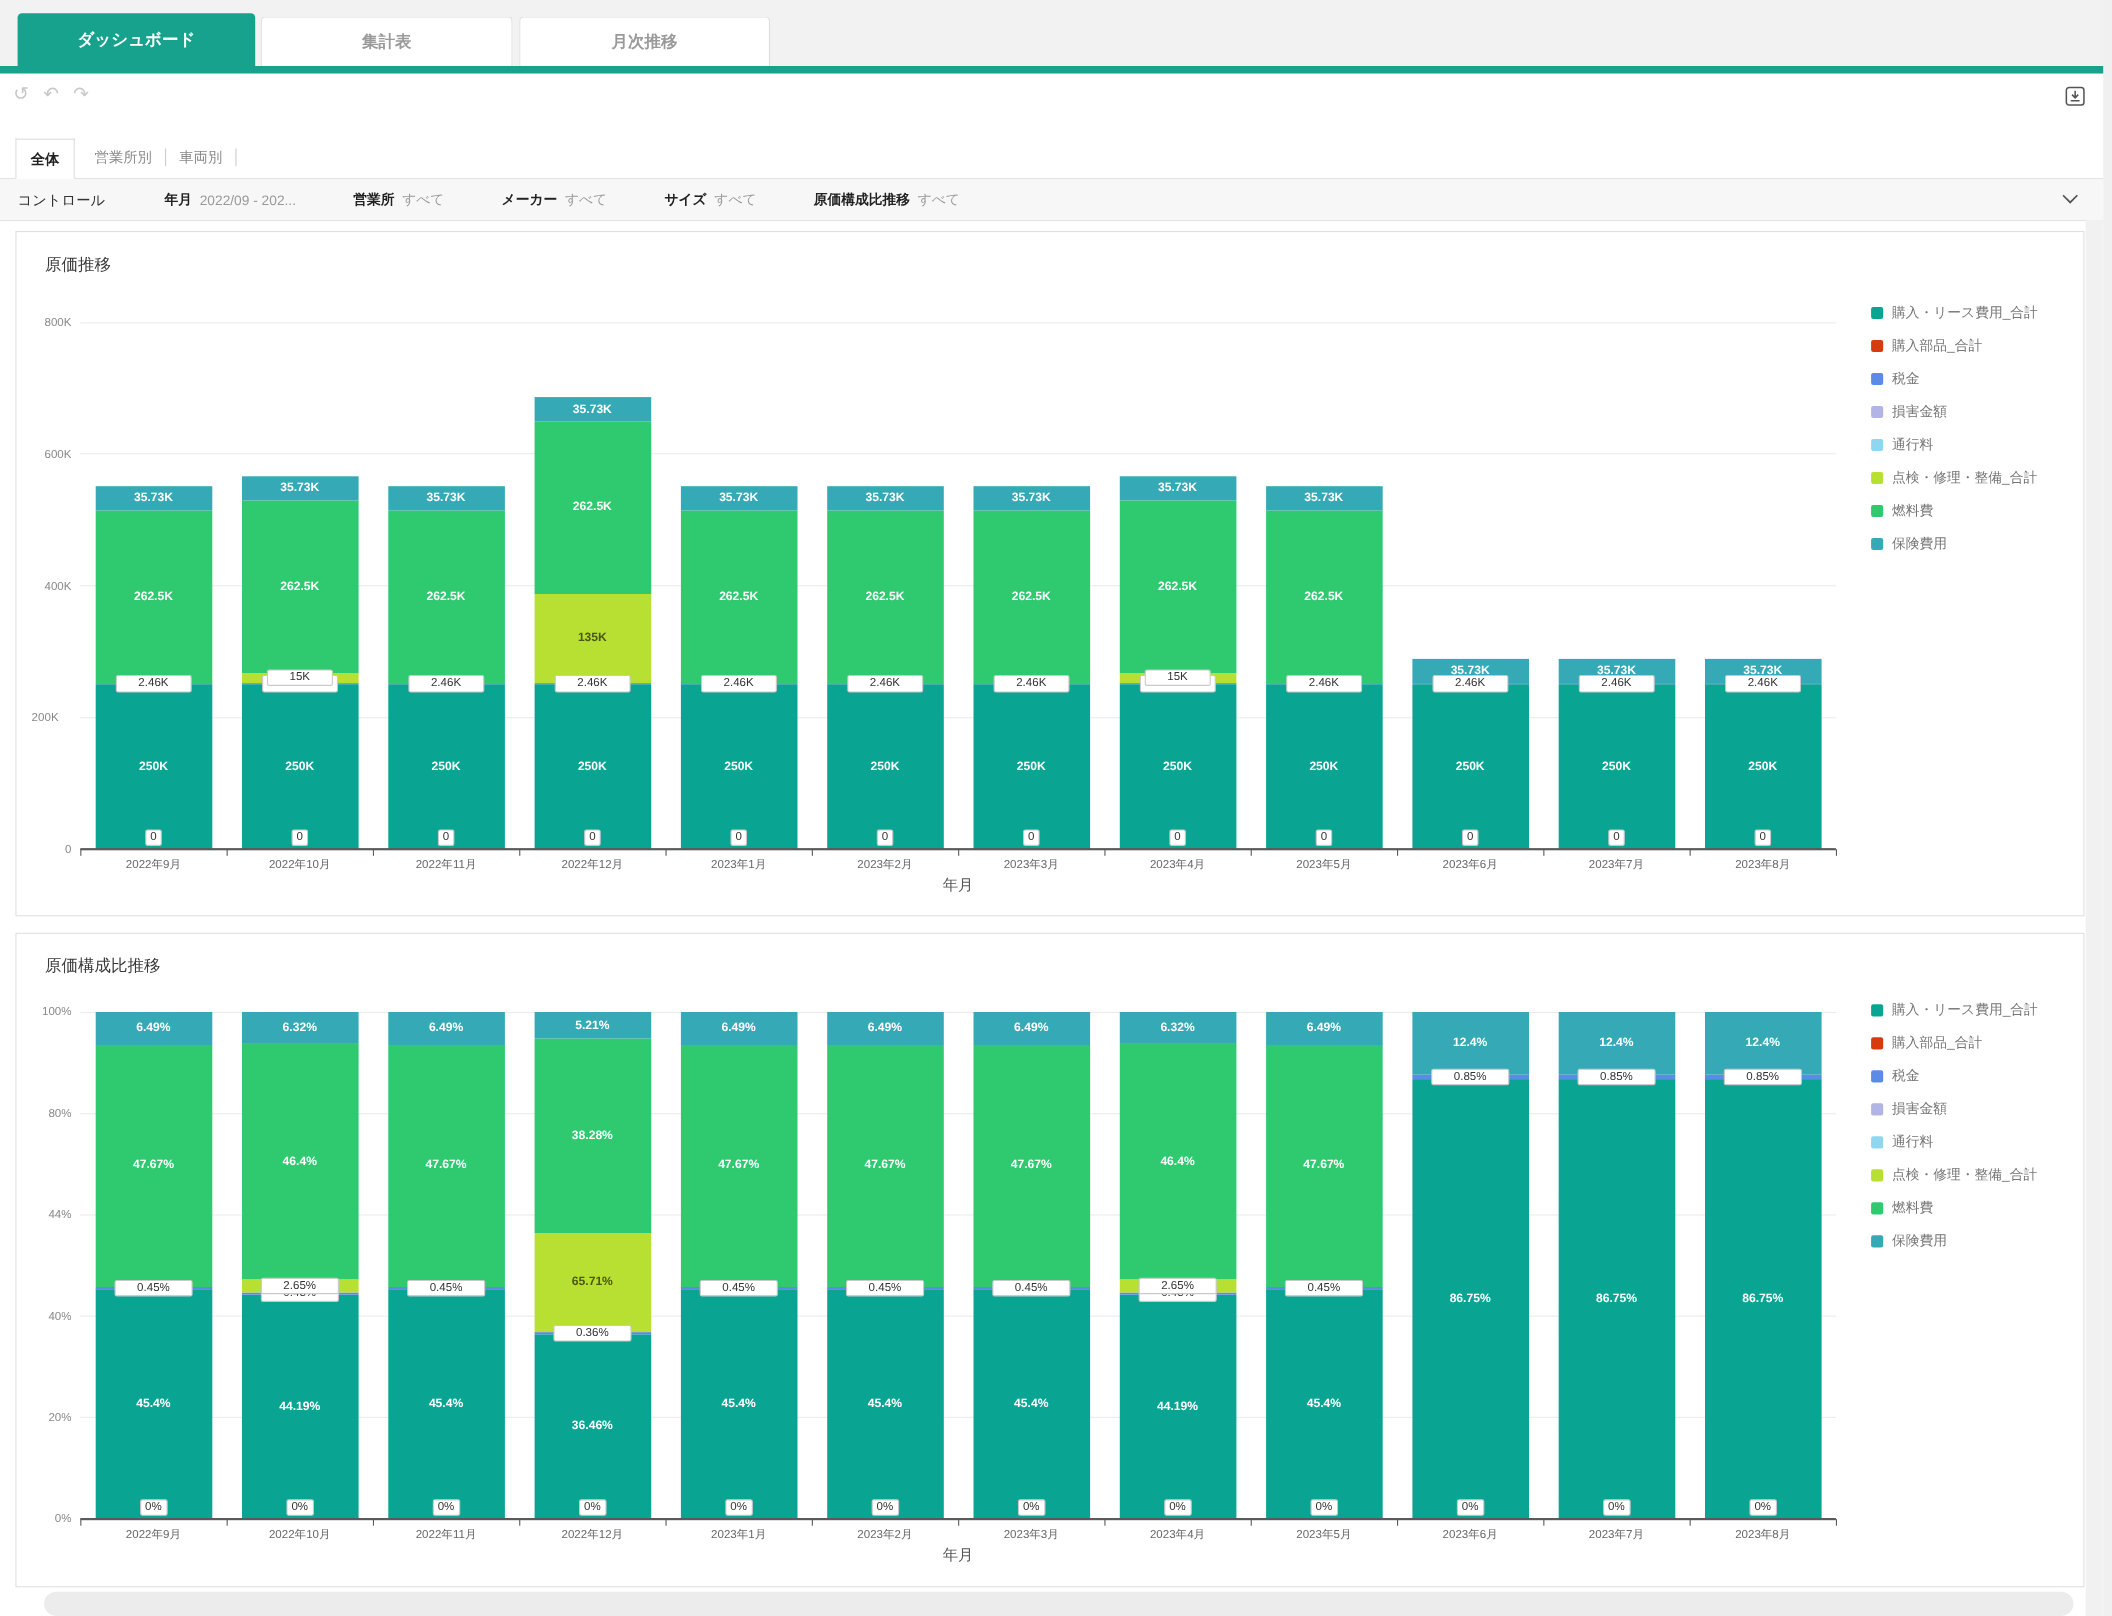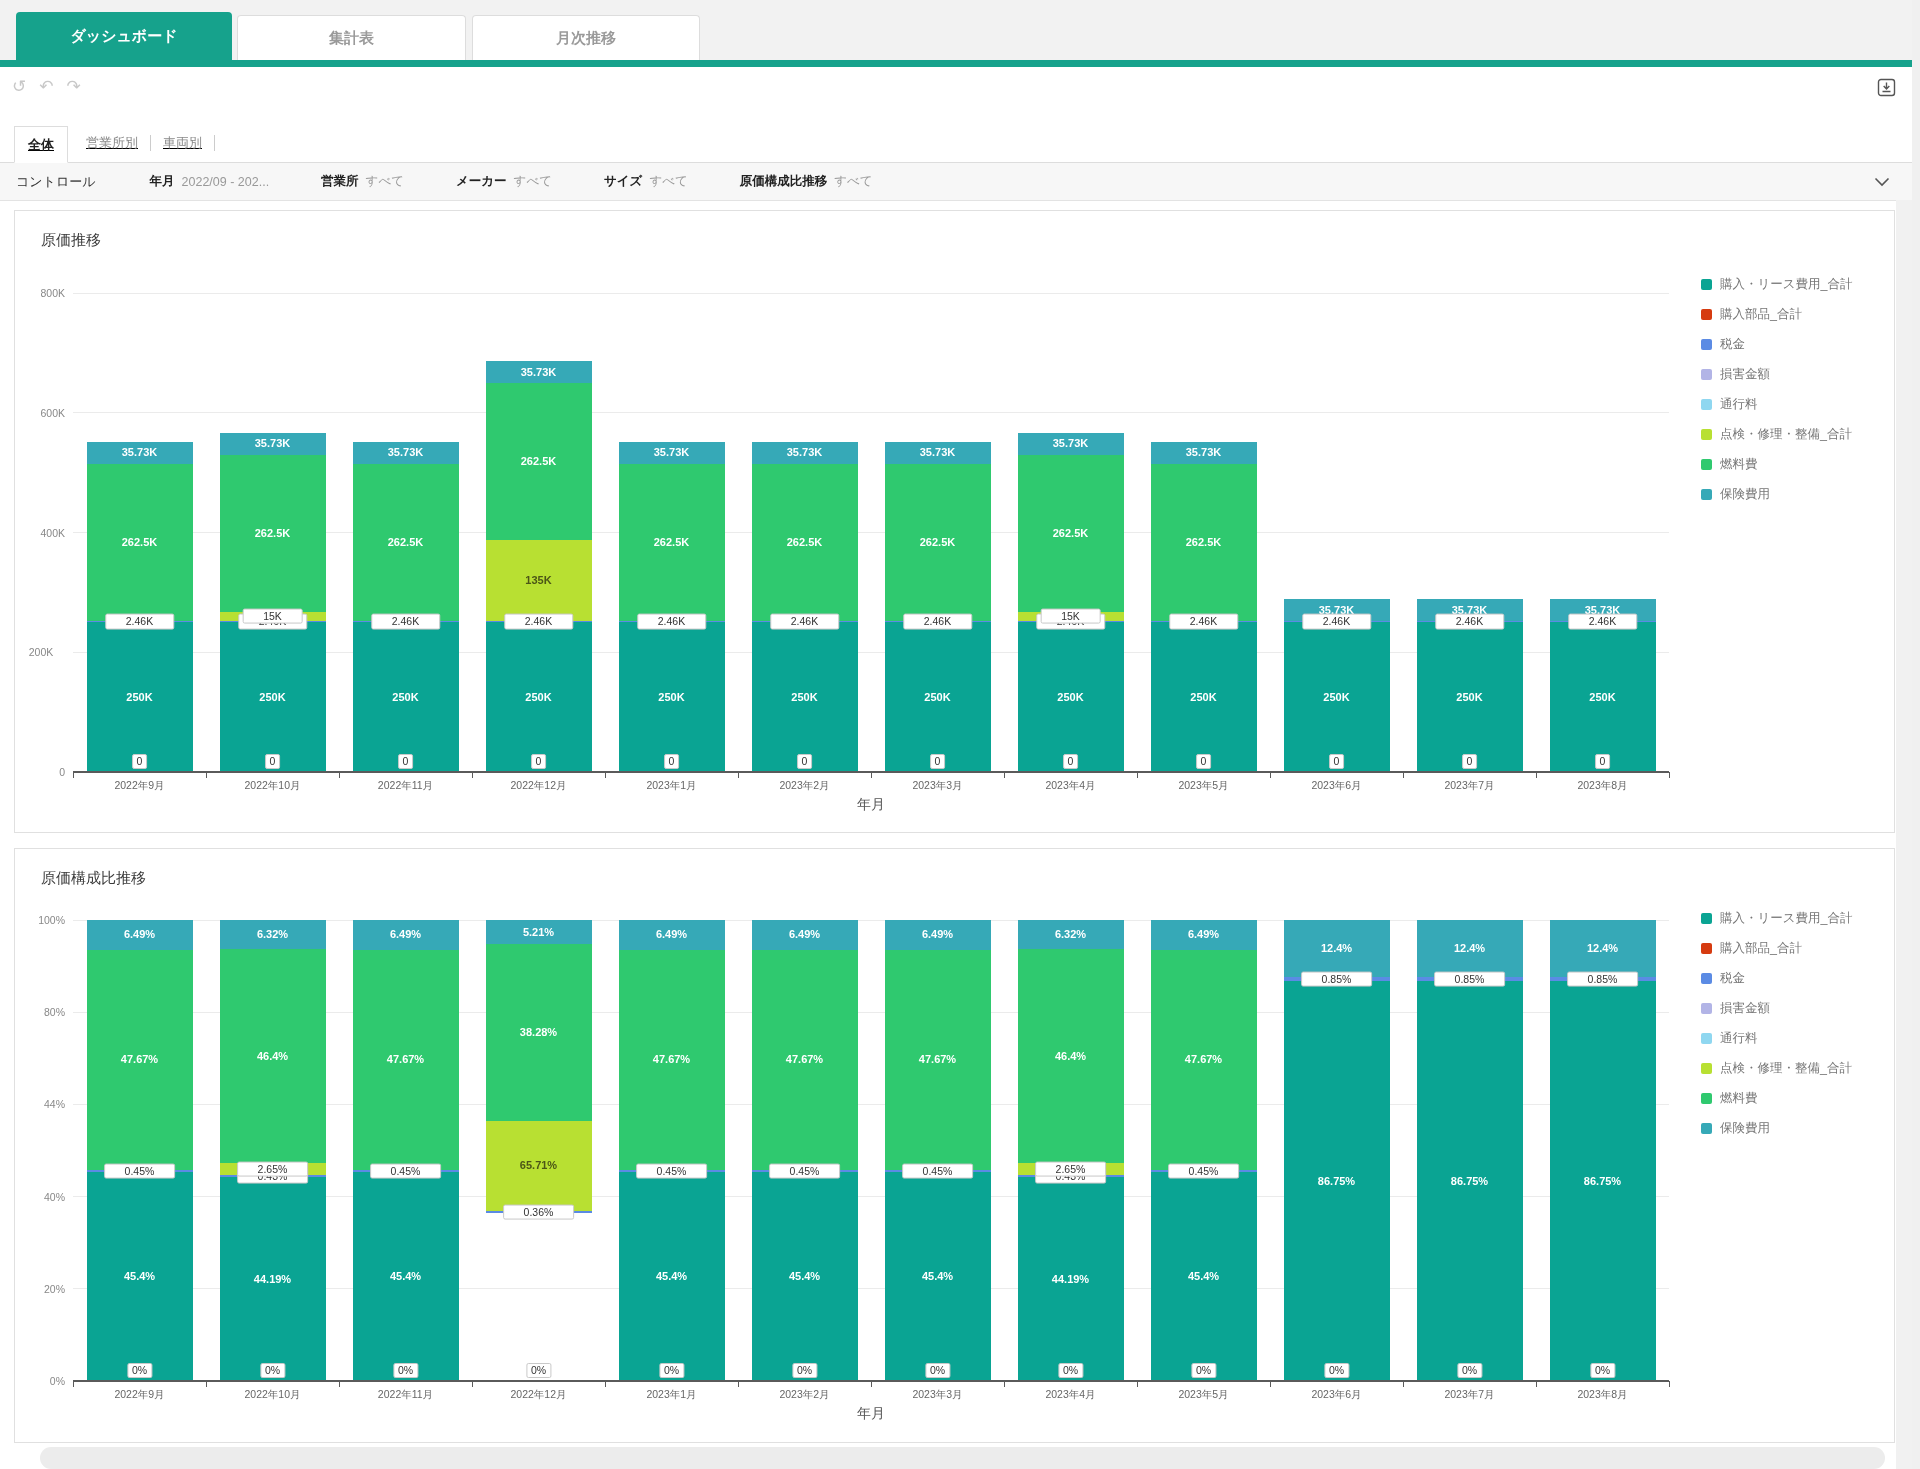--- a/index.html
+++ b/index.html
@@ -15,21 +15,21 @@
   .tab.t3 { left:472px; width:228px; height:45px; background:#fff; color:#9a9a9a; border:1px solid #ddd; border-bottom:none; }
   .accent-bar { position:absolute; left:0; top:60px; width:1912px; height:7px; background:#16a28c; }
 
   
   .content { position:absolute; left:0; top:67px; width:1912px; height:1402px; background:#fff; }
 
   .toolbar { position:absolute; left:12px; top:8px; display:flex; gap:13px; }
   .hist-icon { font-family:"DejaVu Sans",sans-serif; font-size:17px; color:#c8c8c8; cursor:pointer; line-height:22px; }
   .download-btn { position:absolute; left:1874px; top:8px; width:24px; height:24px; cursor:pointer; display:flex; align-items:center; justify-content:center; }
 
-  .subtab-row { position:absolute; left:0; top:48px; width:1912px; height:48px; border-bottom:1px solid #ddd; display:flex; align-items:flex-end;text-decoration:underline; }
+  .subtab-row { position:absolute; left:0; top:48px; width:1912px; height:48px; border-bottom:1px solid #ddd; display:flex; align-items:flex-end; }
   .subtab-active { margin-left:14px; padding:9px 13px 8px; background:#fff; border:1px solid #ddd; border-bottom:1px solid #fff;
                    position:relative; top:1px; font-size:13px; font-weight:bold; color:#222; cursor:pointer; }
   .subtab { padding:9px 12px 10px; font-size:13px; color:#8a8a8a; cursor:pointer; }
   .subtab-divider { width:1px; height:16px; background:#ccc; margin-bottom:11px; }
 
   .control-bar { position:absolute; left:0; top:96px; width:1912px; height:38px; background:#f7f7f7; border-bottom:1px solid #e3e3e3;
                  display:flex; align-items:center; padding:0 16px; }
   .control-title { font-size:13px; color:#333; margin-right:54px; }
   .filter { display:flex; align-items:center; margin-right:52px; }
   .filter .flabel { font-size:12.5px; font-weight:bold; color:#222; margin-right:7px; }
@@ -430,20 +430,23 @@
           <div class="seg" style="bottom: 211.369px; height: 219.759px; background: rgb(47, 201, 111);">
             <span class="seg-label" style="color: rgb(255, 255, 255);">47.67%</span>
           </div>
           <div class="seg" style="bottom: 431.127px; height: 29.9189px; background: rgb(54, 169, 183);">
             <span class="seg-label" style="color: rgb(255, 255, 255);">6.49%</span>
           </div>
           <div class="zero-label">0%</div>
         </div>
         <div class="x-label" style="left: 266px; width: 133px; top: 468px;">2022年11月</div>
         <div class="bar" style="left: 412.5px; width: 106px; height: 461px;">
+          <div class="seg" style="bottom: 0px; height: 168.081px; background: rgb(10, 164, 147);">
+            <span class="seg-label" style="color: rgb(255, 255, 255);">36.46%</span>
+          </div>
           <div class="seg" style="bottom: 168.081px; height: 1.6596px; background: rgb(91, 139, 228);"></div>
           <div class="box-label" style="left: 50%; bottom: 168.91px; z-index: 11;">0.36%</div>
           <div class="seg" style="bottom: 169.74px; height: 90.7709px; background: rgb(184, 224, 50);">
             <span class="seg-label" style="color: rgb(76, 86, 23);">65.71%</span>
           </div>
           <div class="seg" style="bottom: 260.511px; height: 176.471px; background: rgb(47, 201, 111);">
             <span class="seg-label" style="color: rgb(255, 255, 255);">38.28%</span>
           </div>
           <div class="seg" style="bottom: 436.982px; height: 24.0181px; background: rgb(54, 169, 183);">
             <span class="seg-label" style="color: rgb(255, 255, 255);">5.21%</span>

